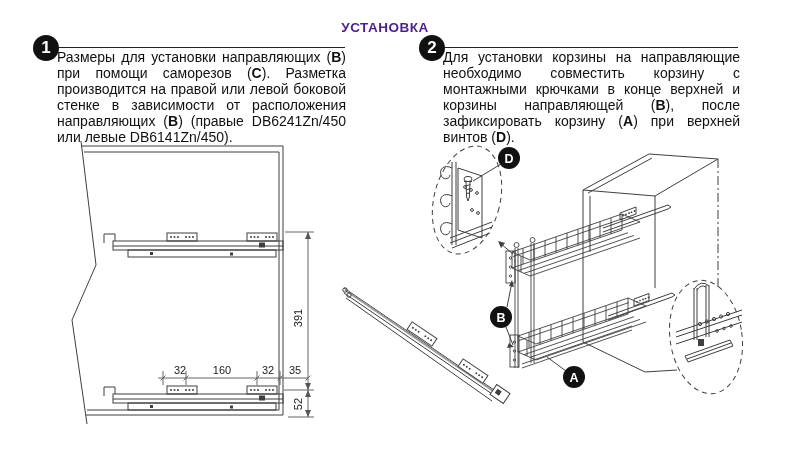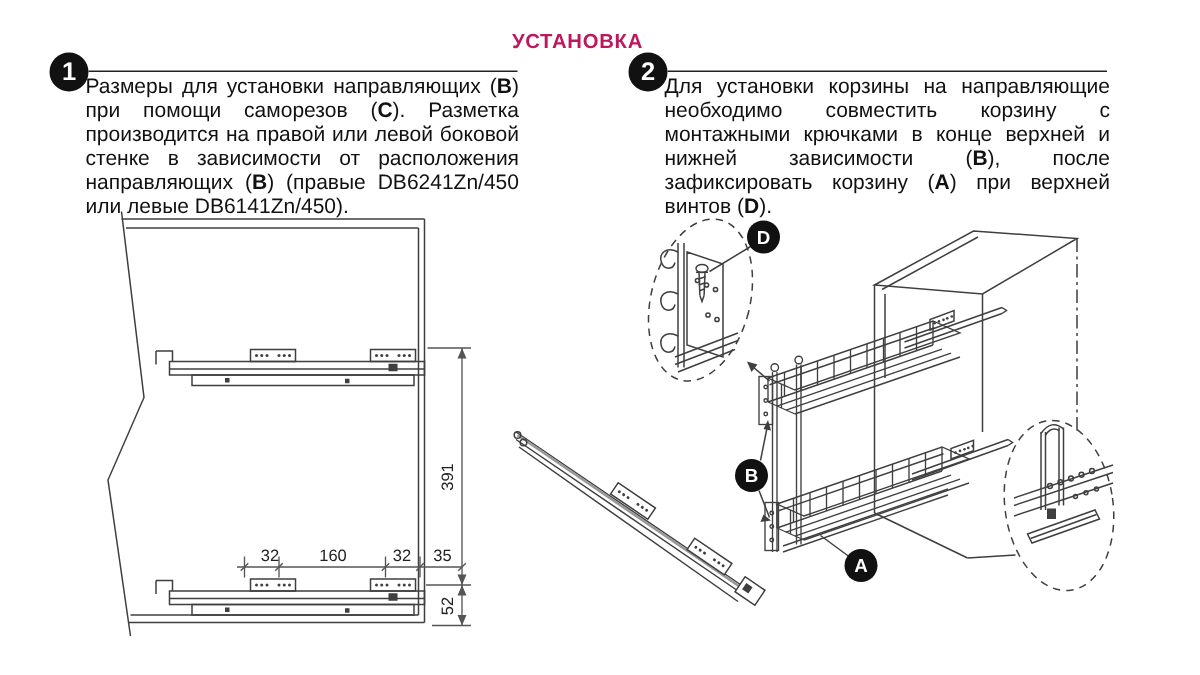--- a/index.html
+++ b/index.html
@@ -3,21 +3,21 @@
 <meta charset="utf-8">
 <style>
   html,body{margin:0;padding:0;}
   body{
     width:800px;height:450px;position:relative;background:#ffffff;
     font-family:"Liberation Sans","DejaVu Sans",sans-serif;color:#1a1a1a;
     overflow:hidden;
   }
   .page-title{
     position:absolute;top:20px;left:0;width:770px;text-align:center;
-    font-size:13.5px;font-weight:bold;letter-spacing:.5px;color:#be185d;
+    font-size:13.5px;font-weight:bold;letter-spacing:.5px;color:#4c1d95;
   }
   .num-badge{
     position:absolute;width:26px;height:26px;border-radius:50%;
     background:#111;color:#fff;font-weight:bold;font-size:17px;
     display:flex;align-items:center;justify-content:center;
   }
   .rule{position:absolute;height:0;border-top:1.3px solid #222;}
   .para{
     position:absolute;font-size:14px;line-height:16px;text-align:justify;
     color:#111;
@@ -38,21 +38,21 @@
 </div>
 <div class="rule" style="left:59px;top:47px;width:286px;"></div>
 
 <p class="para" style="left:57px;top:49px;width:289px;margin:0;"><span>Размеры для установки направляющих (</span><b>B</b><span>) при помощи саморезов (</span><b>C</b><span>). Разметка производится на правой или левой боковой стенке в зависимости от расположения направляющих (</span><b>B</b><span>) (правые DB6241Zn/450 или левые DB6141Zn/450).</span></p>
 
 <div class="num-badge" style="left:419px;top:35px;">
   <span>2</span>
 </div>
 <div class="rule" style="left:445px;top:47px;width:293px;"></div>
 
-<p class="para" style="left:443px;top:49px;width:297px;margin:0;"><span>Для установки корзины на направляющие необходимо совместить корзину с монтажными крючками в конце верхней и нижней зависимости (</span><b>B</b><span>), после зафиксировать корзину (</span><b>A</b><span>) при верхней винтов (</span><b>D</b><span>).</span></p>
+<p class="para" style="left:443px;top:49px;width:297px;margin:0;"><span>Для установки корзины на направляющие необходимо совместить корзину с монтажными крючками в конце верхней и корзины направляющей (</span><b>B</b><span>), после зафиксировать корзину (</span><b>A</b><span>) при верхней винтов (</span><b>D</b><span>).</span></p>
 
 <svg style="left:35px;top:138px;" width="290" height="295" viewBox="35 138 290 295">
   <defs>
     <g id="slideA" stroke="#3f3f3f" stroke-width="1" fill="none">
 
       <line x1="104" y1="234" x2="104" y2="243"></line>
       <polyline points="104,234 115,234 115,241"></polyline>
 
       <rect x="113" y="241" width="170" height="9"></rect>
       <line x1="113" y1="246" x2="283" y2="246"></line>

